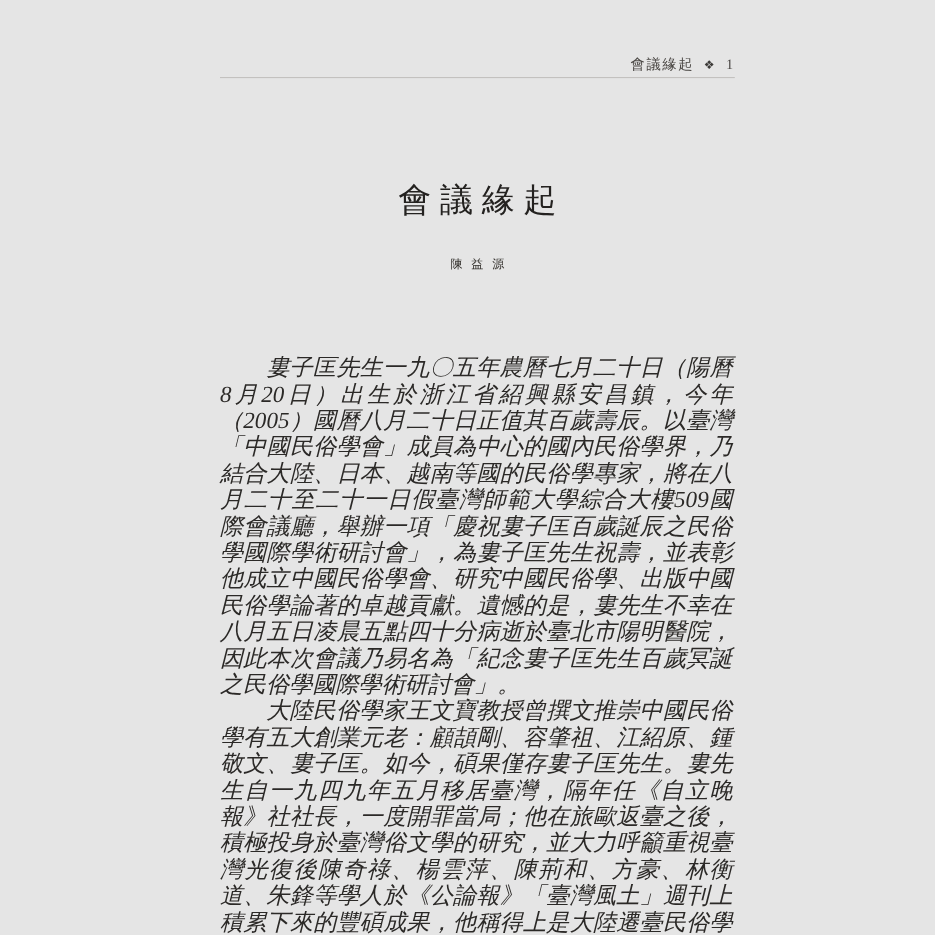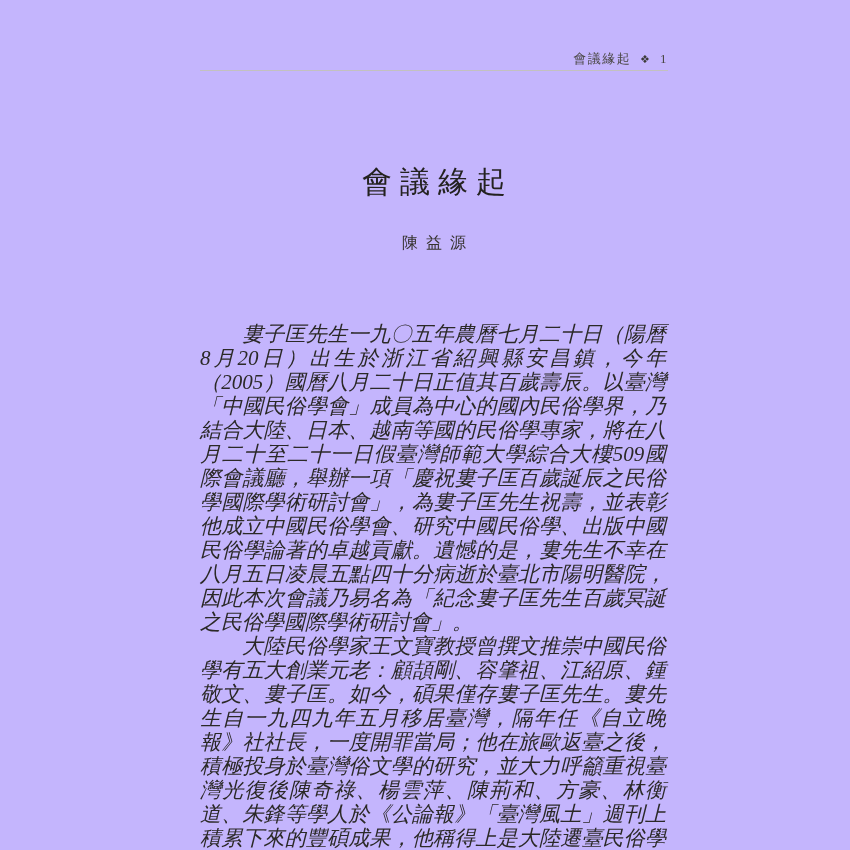--- a/index.html
+++ b/index.html
@@ -4,21 +4,21 @@
 <style>
   html, body {
     margin: 0;
     padding: 0;
     background: #ffffff;
   }
   .page {
     position: relative;
     width: 850px;
     height: 850px;
-    background: #c4b5fd;
+    background: #e5e5e5;
     overflow: hidden;
     font-family: "Liberation Serif", "DejaVu Serif", serif;
     color: #2e2c2a;
   }
   
   .page-header {
     position: absolute;
     left: 200px;
     top: 50px;
     width: 468px;
@@ -54,21 +54,21 @@
     letter-spacing: 8px;
     text-indent: 8px;
     color: #242220;
   }
   .author-name {
     position: absolute;
     left: 200px;
     top: 233px;
     width: 468px;
     text-align: center;
-    font-size: 16px;
+    font-size: 11px;
     letter-spacing: 8px;
     text-indent: 8px;
     color: #36332f;
   }
   .author-affiliation {
     position: absolute;
     left: 200px;
     top: 257px;
     width: 468px;
     text-align: center;

